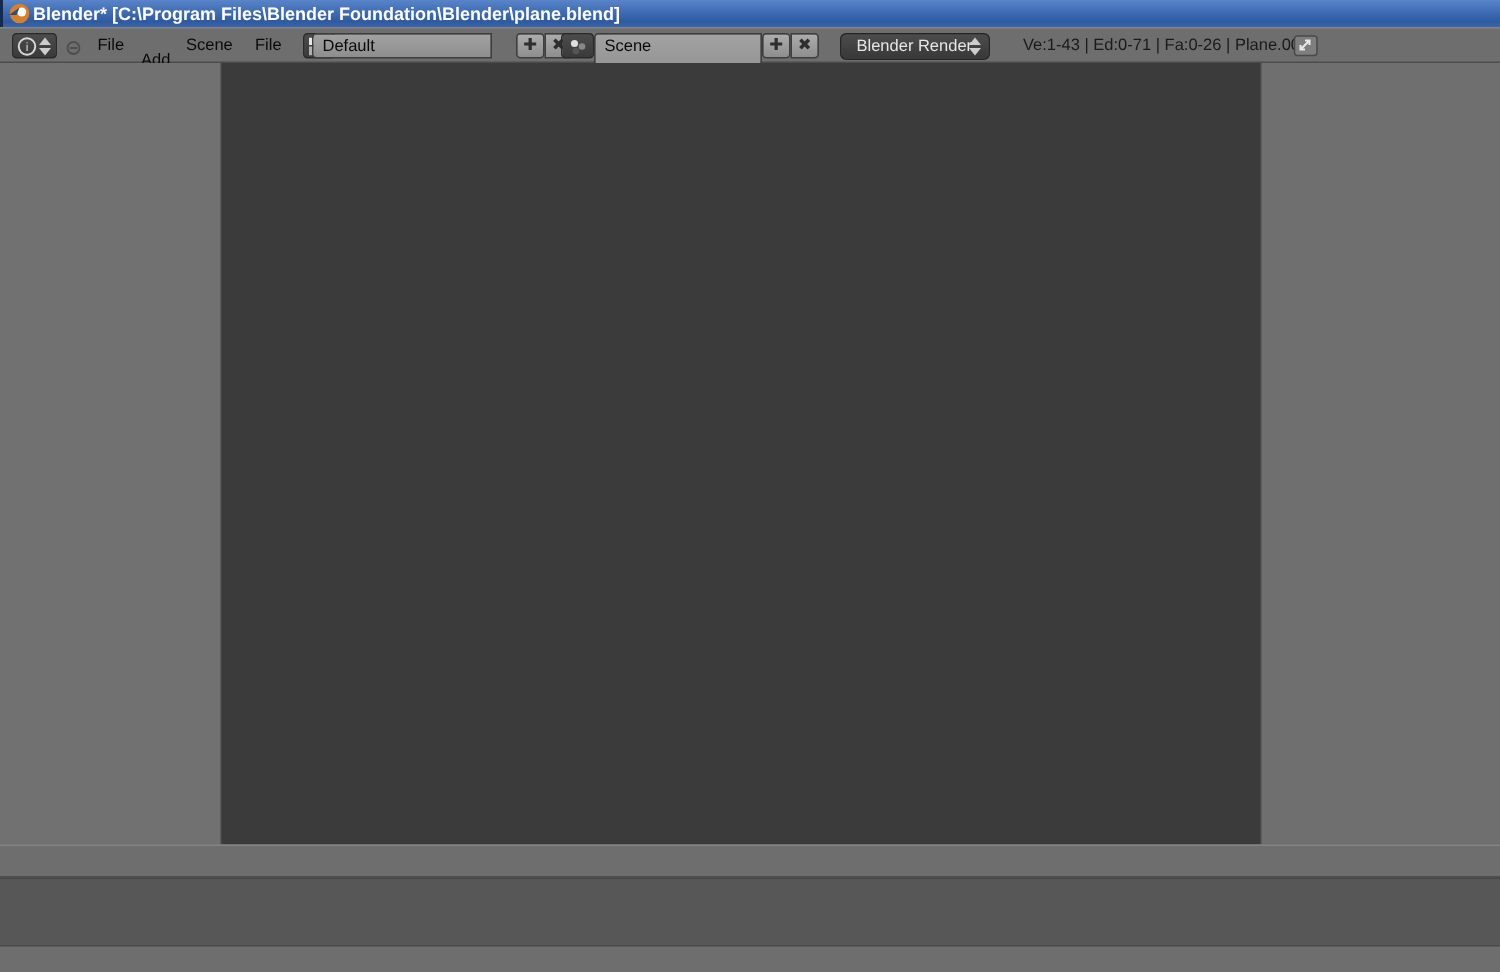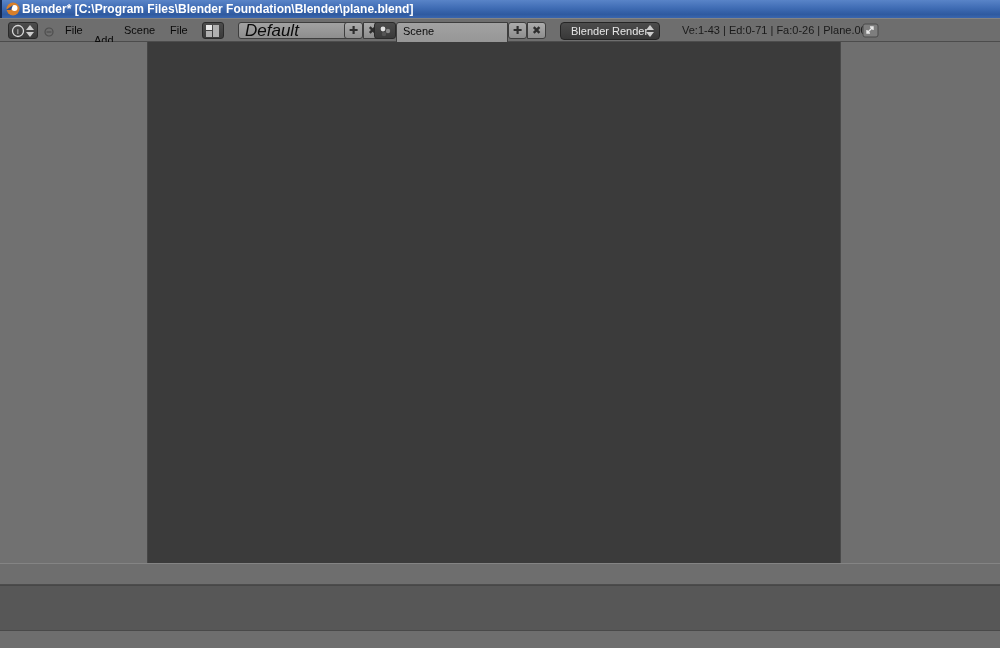--- a/index.html
+++ b/index.html
@@ -54,21 +54,21 @@
  <span class="abs menutxt" style="left:94px;top:10px">Add</span>
  <span class="abs menutxt" style="left:124px;top:0">Scene</span>
  <span class="abs menutxt" style="left:170px;top:0">File</span>
  <div class="abs dark" style="left:202px;top:3px;width:22px;height:17px;">
    <svg class="abs" style="left:3px;top:2px" width="14" height="12" viewBox="0 0 14 12">
           <rect x="0" y="0" width="6" height="5" fill="#e8e8e8"></rect>
           <rect x="7" y="0" width="6" height="12" fill="#b0b0b0"></rect>
           <rect x="0" y="6" width="6" height="6" fill="#b0b0b0"></rect>
         </svg>
  </div>
- <div class="abs" style="left:238px;top:3px;width:120px;height:17px;background:linear-gradient(#a2a2a2,#8e8e8e);border:1px solid #3e3e3e;border-radius:3px 0 0 3px;color:#0a0a0a;font-size:17px;line-height:16px;padding-left:6px;font-style:italic;">Default</div>
+ <div class="abs" style="left:208px;top:3px;width:120px;height:17px;background:linear-gradient(#a2a2a2,#8e8e8e);border:1px solid #3e3e3e;border-radius:3px 0 0 3px;color:#0a0a0a;font-size:11px;line-height:16px;padding-left:6px;">Default</div>
  <div class="abs btn" style="left:344px;top:3px;width:19px;height:17px;line-height:15px;color:#2e2e2e;">✚</div>
  <div class="abs btn" style="left:363px;top:3px;width:19px;height:17px;line-height:15px;color:#2e2e2e;border-radius:0 3px 3px 0;">✖</div>
  <div class="abs dark" style="left:374px;top:3px;width:22px;height:17px;">
    <svg class="abs" style="left:4px;top:3px" width="13" height="11" viewBox="0 0 13 11">
           <circle cx="4" cy="3" r="2.4" fill="#e0e0e0"></circle>
           <circle cx="9" cy="5" r="2.2" fill="#888"></circle>
           <circle cx="5" cy="8" r="2.2" fill="#555"></circle>
         </svg>
  </div>
  <div class="abs" style="left:396px;top:3px;width:112px;height:34px;background:linear-gradient(#a2a2a2,#8e8e8e);border:1px solid #3e3e3e;border-radius:3px 0 0 3px;color:#0a0a0a;font-size:11px;line-height:16px;padding-left:6px;">Scene</div>

